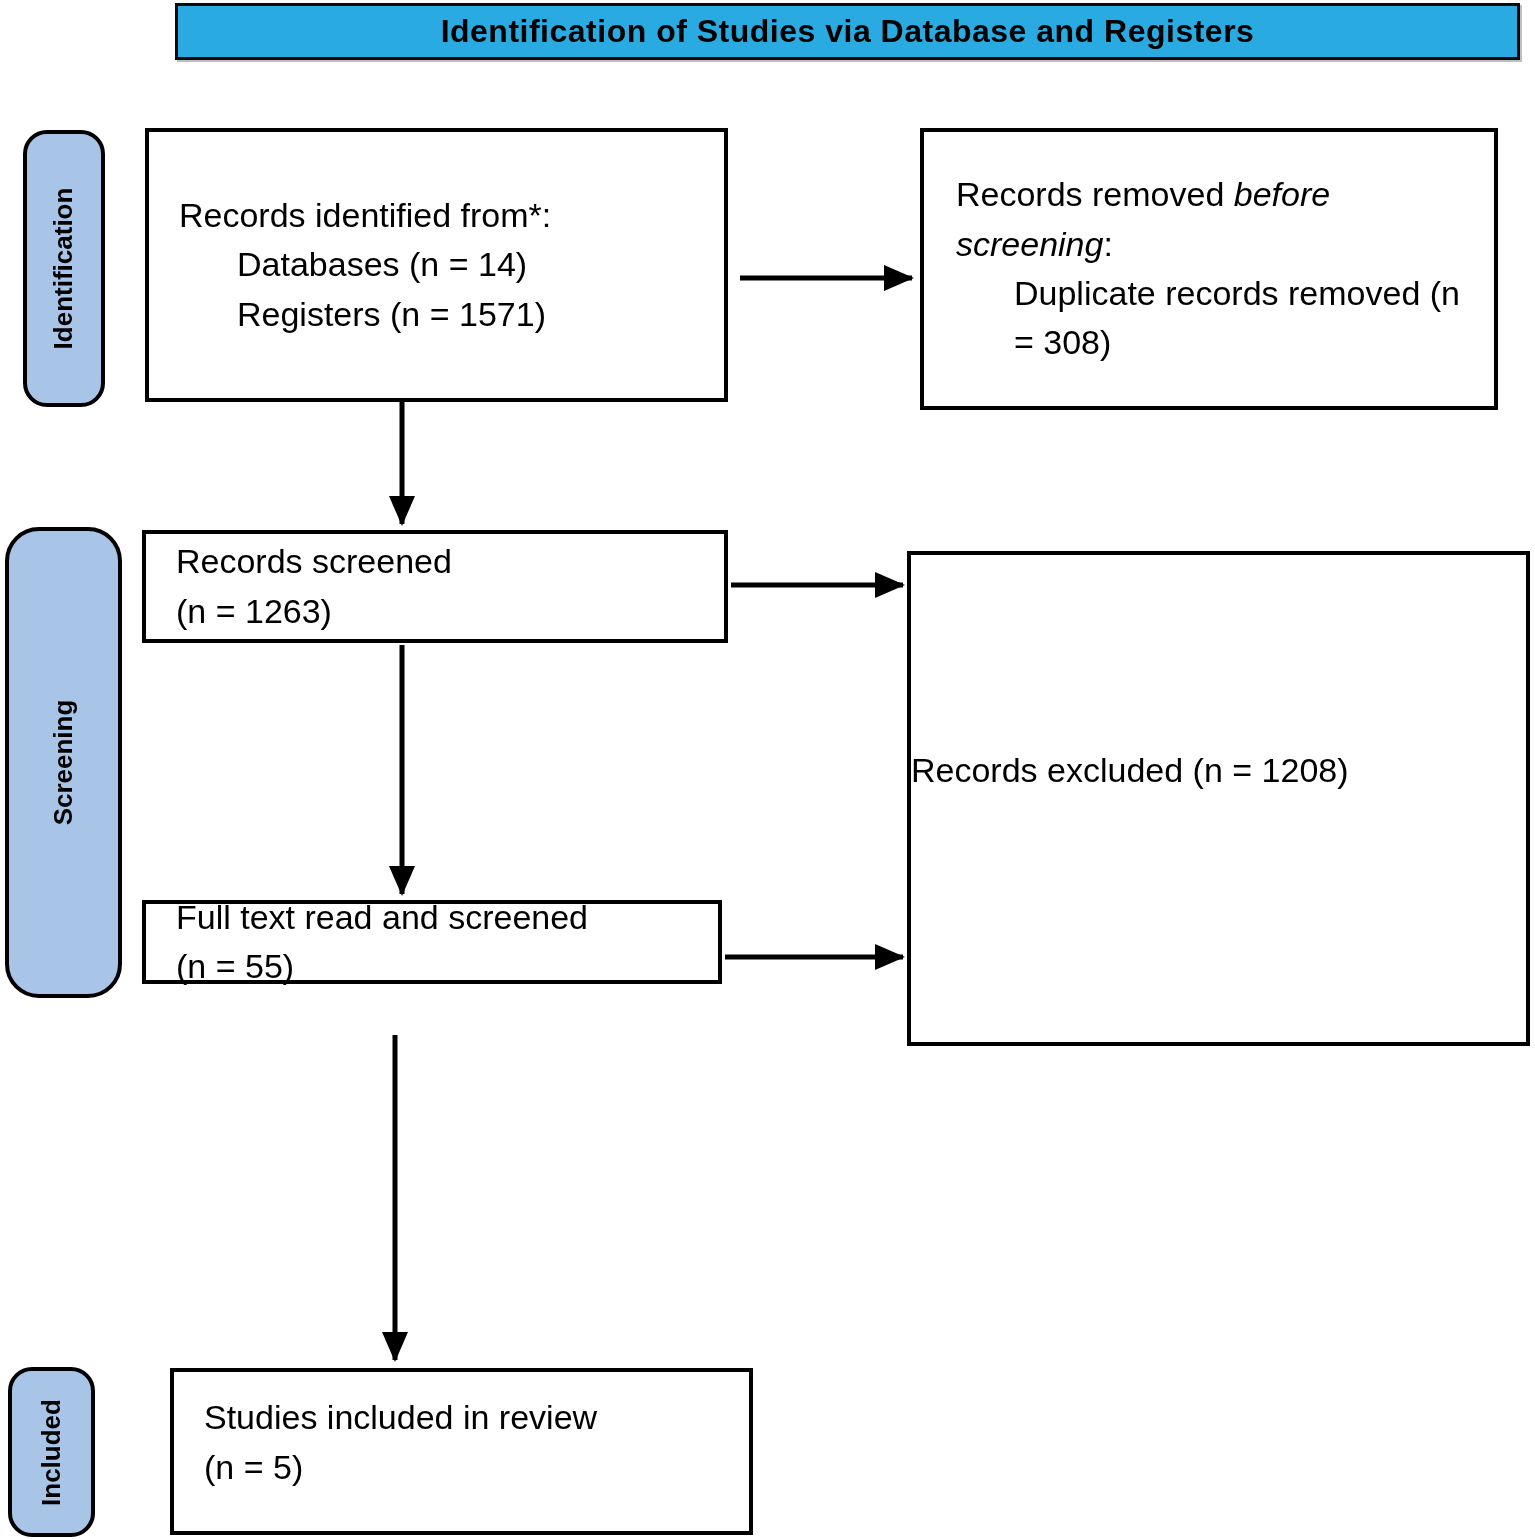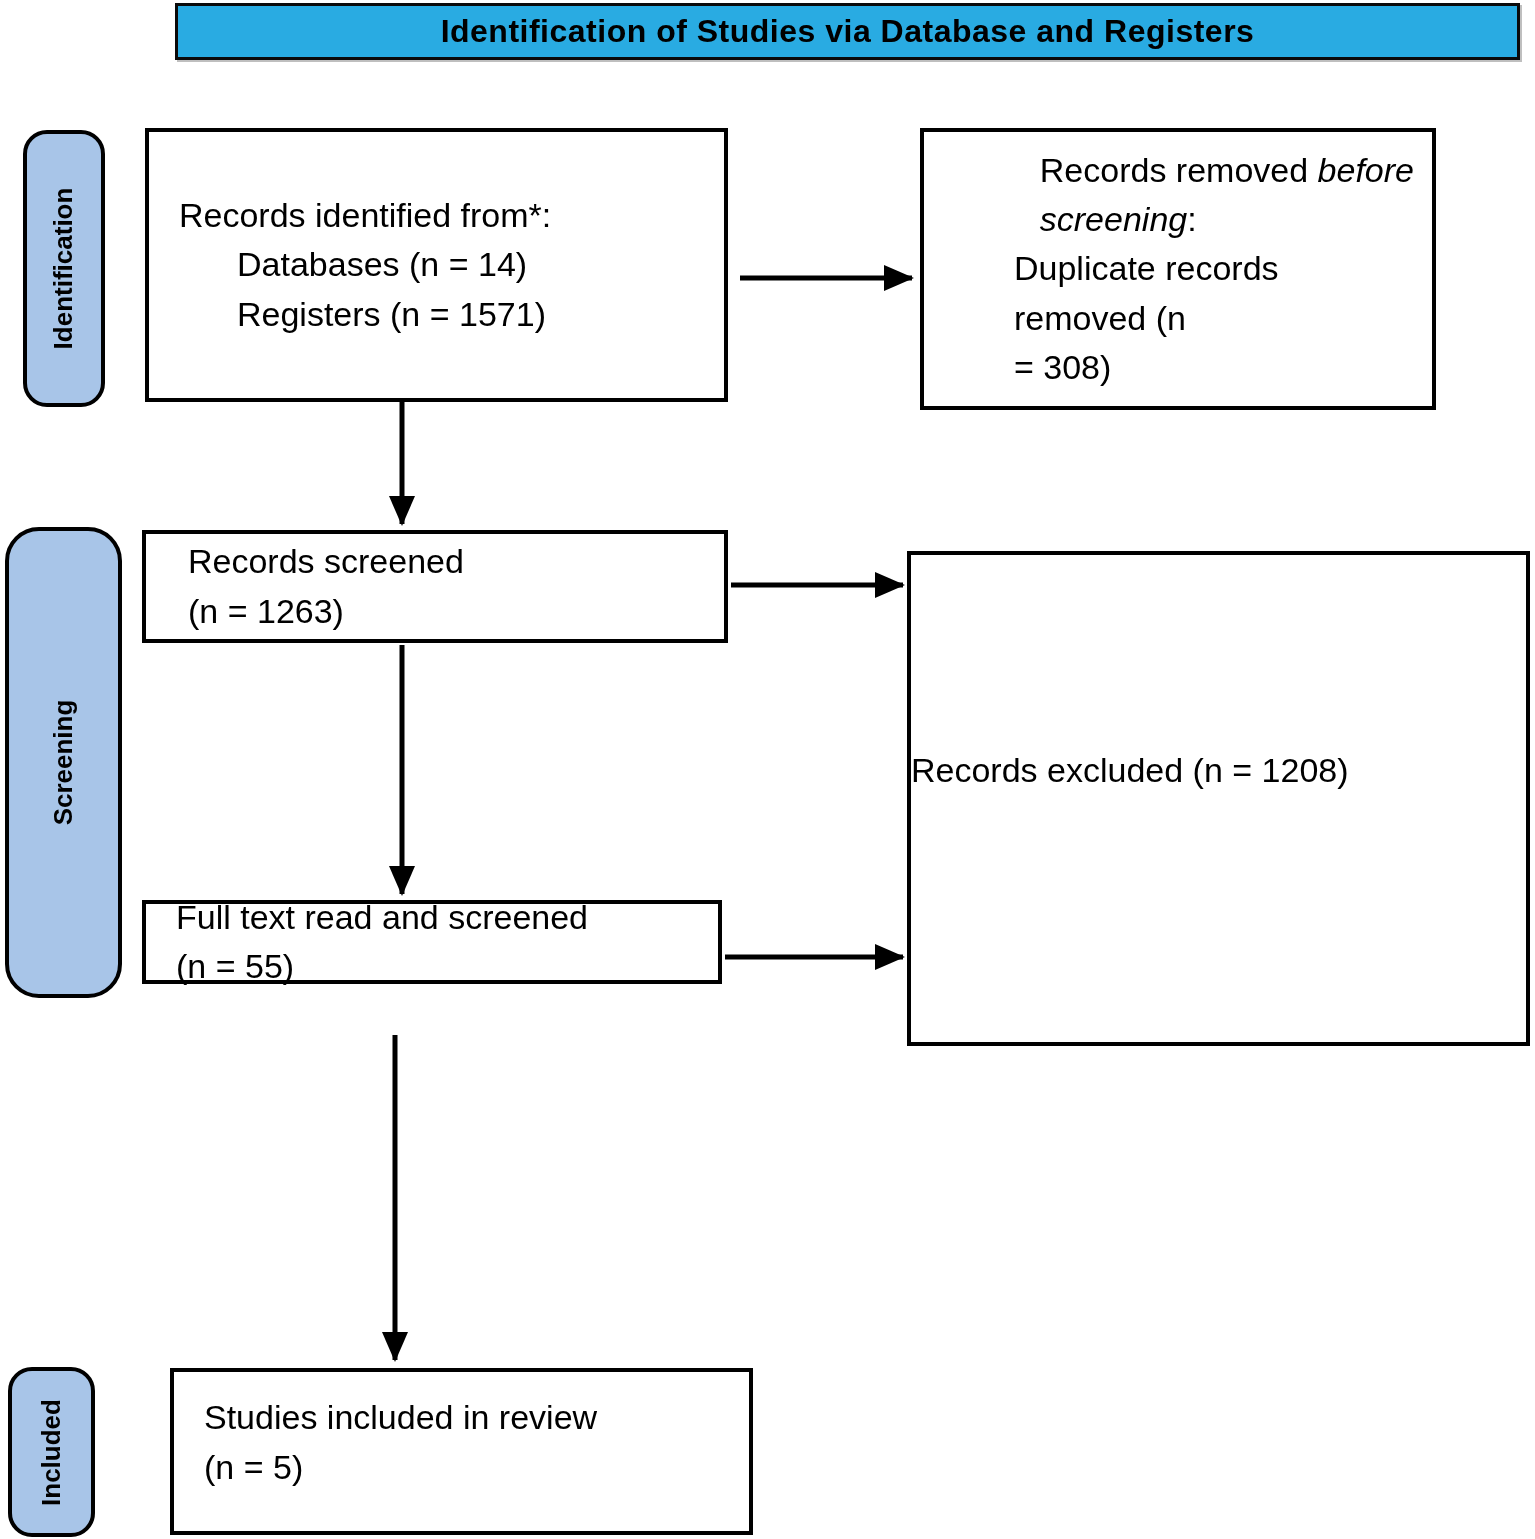--- a/index.html
+++ b/index.html
@@ -59,22 +59,22 @@
     box-sizing: border-box;
     display: flex;
     flex-direction: column;
     justify-content: center;
     font-size: 34px;
     line-height: 1.45;
     color: #000000;
     z-index: 2;
   }
   #box-identified { left: 145px; top: 128px; width: 583px; height: 274px; padding-left: 30px; padding-right: 14px; }
-  #box-removed    { left: 920px; top: 128px; width: 516px; height: 282px; padding-left: 32px; padding-right: 18px; align-items: flex-end; }
-  #box-screened   { left: 142px; top: 530px; width: 586px; height: 113px; padding-left: 42px; }
+  #box-removed    { left: 920px; top: 128px; width: 578px; height: 282px; padding-left: 32px; padding-right: 18px; }
+  #box-screened   { left: 142px; top: 530px; width: 586px; height: 113px; padding-left: 30px; }
   #box-excluded   { left: 907px; top: 535px; width: 623px; height: 495px; padding-bottom: 55px; margin-top: 16px; }
   #box-fulltext   { left: 142px; top: 900px; width: 580px; height: 84px; padding-left: 30px; }
   #box-included   { left: 142px; top: 1368px; width: 583px; height: 167px; padding-left: 30px; padding-bottom: 18px; margin-left: 28px; }
   .indent { margin-left: 58px; }
   .hang   { margin-left: 58px; }
   
   #arrow-layer {
     position: absolute;
     left: 0; top: 0;
     z-index: 1;

